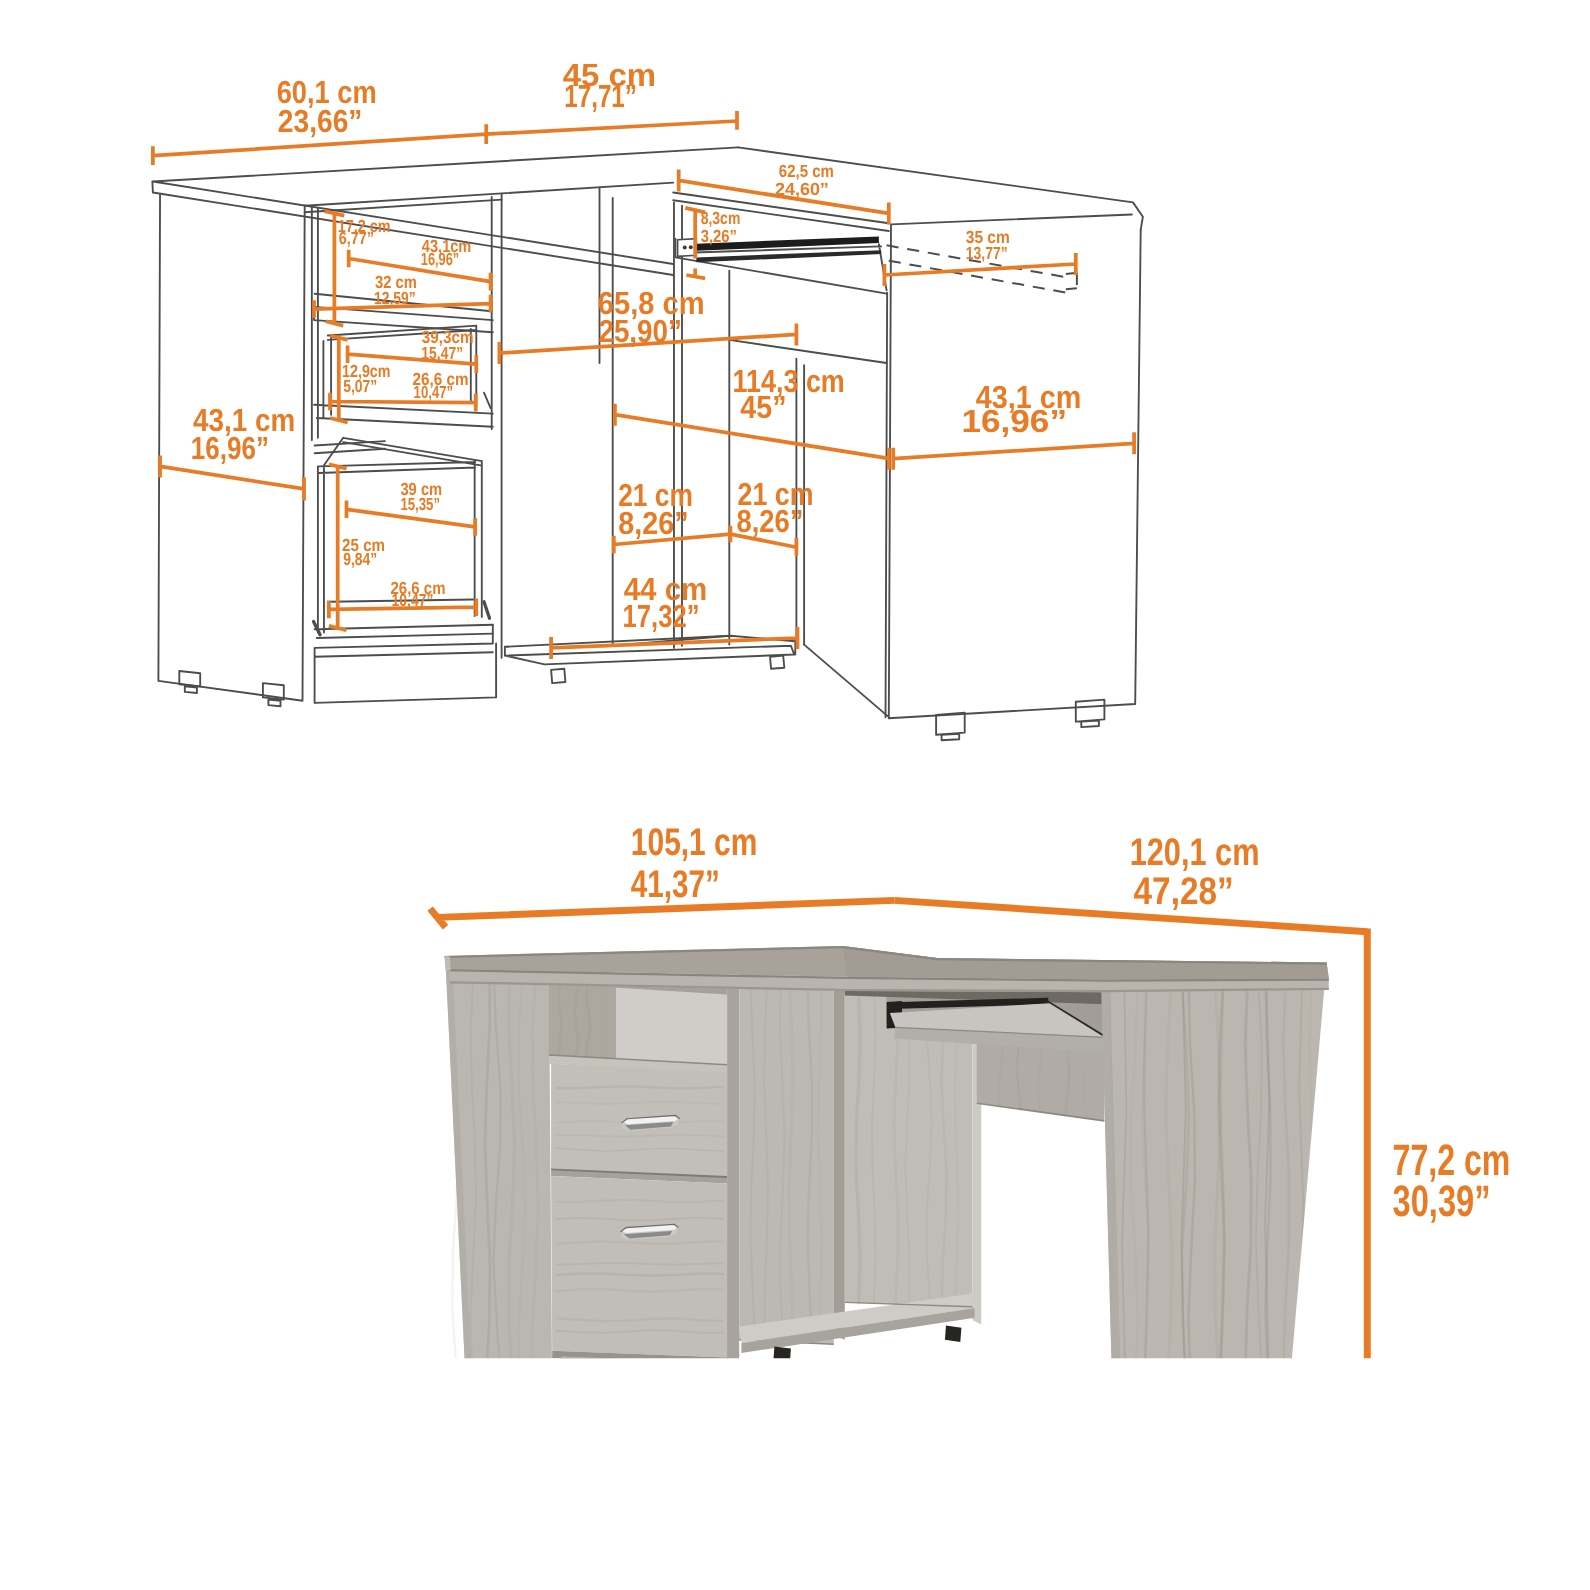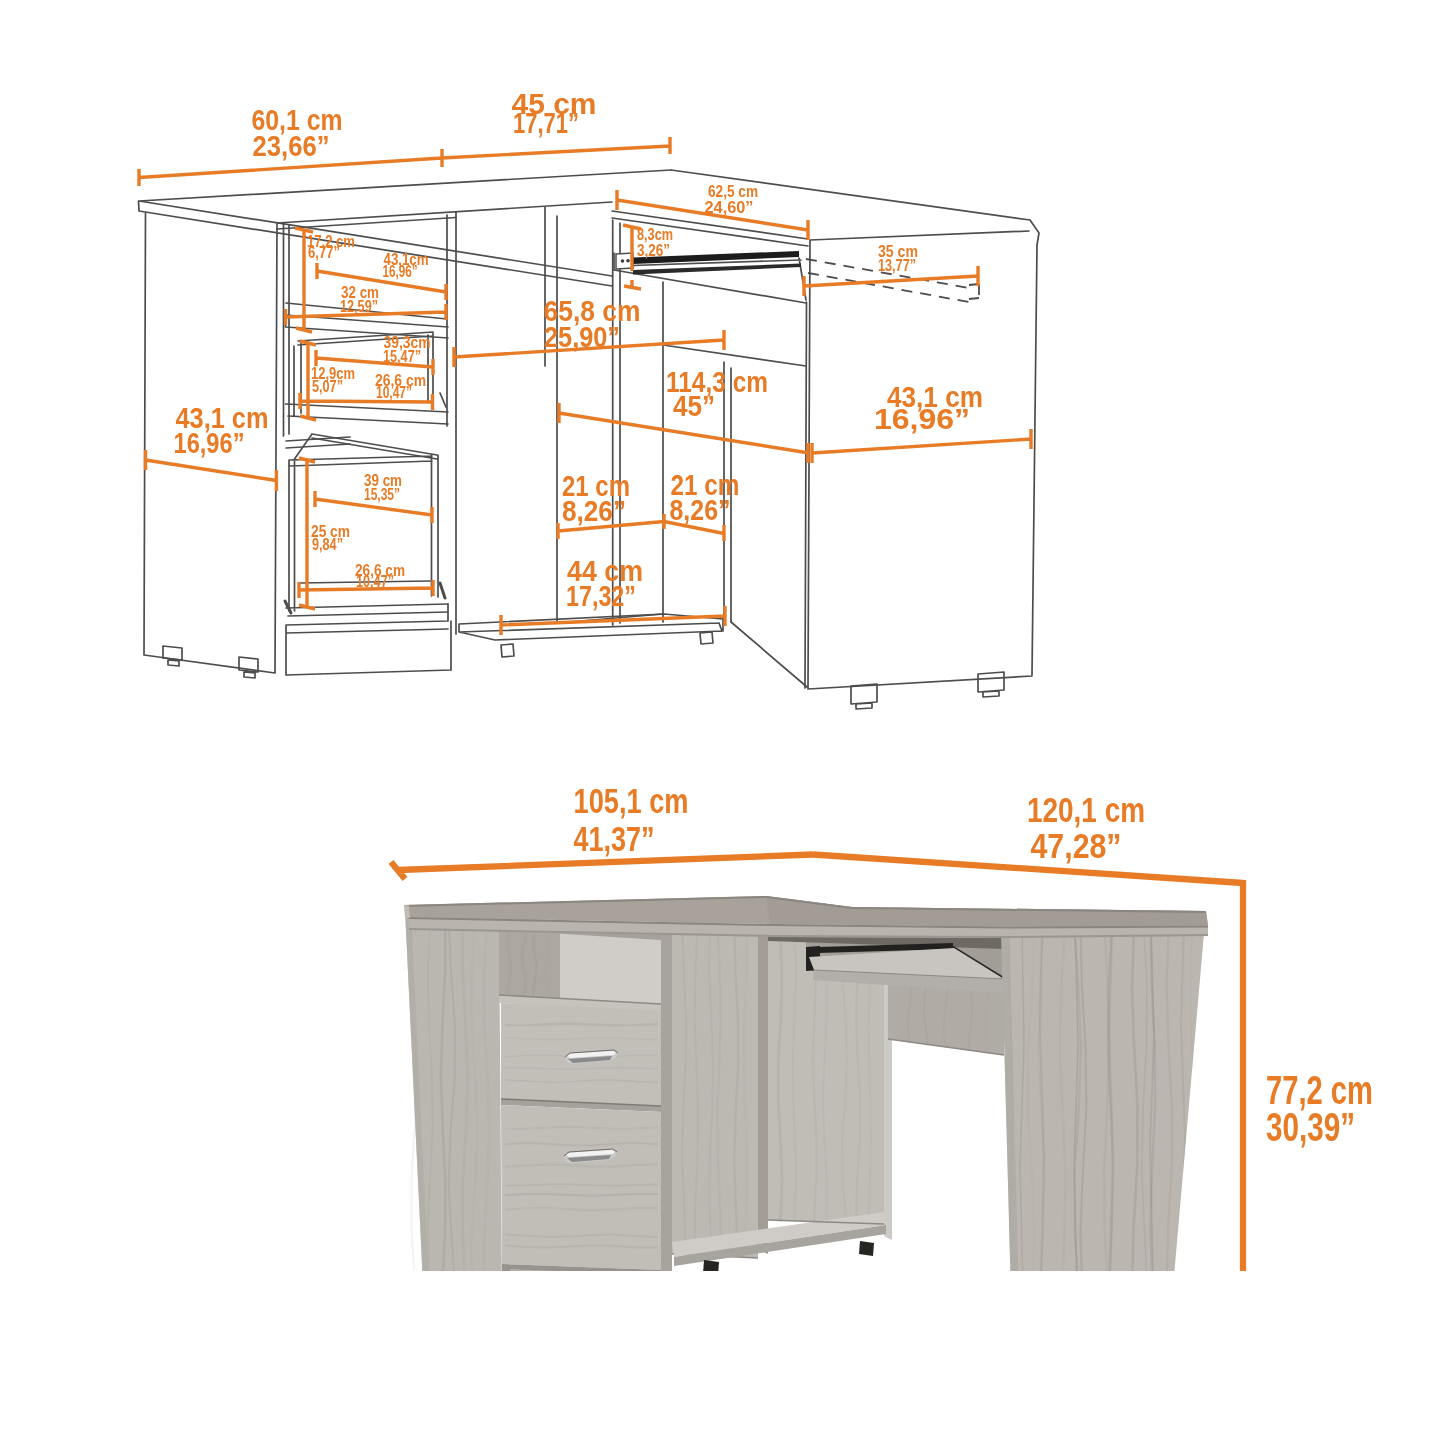--- a/index.html
+++ b/index.html
@@ -1,16 +1,16 @@
 <!DOCTYPE html>
 <html><head>
 <meta charset="utf-8">
 <style>
   html,body{margin:0;padding:0;background:#ffffff;}
-  #page{width:1445px;height:1235px;position:relative;background:#ffffff;overflow:hidden;margin-top:36px;}
+  #page{width:1445px;height:1235px;position:relative;background:#ffffff;overflow:hidden;}
   svg{display:block;}
   text{font-family:"Liberation Sans", sans-serif;font-weight:bold;fill:#e87b25;}
 </style>
 </head>
 <body>
 <div id="page">
 <svg width="1445" height="1445" viewBox="0 0 1445 1445">
 <defs>
   <linearGradient id="topfaceL" x1="0" y1="0" x2="1" y2="0">
     <stop offset="0" stop-color="#c9c5c0"></stop>

